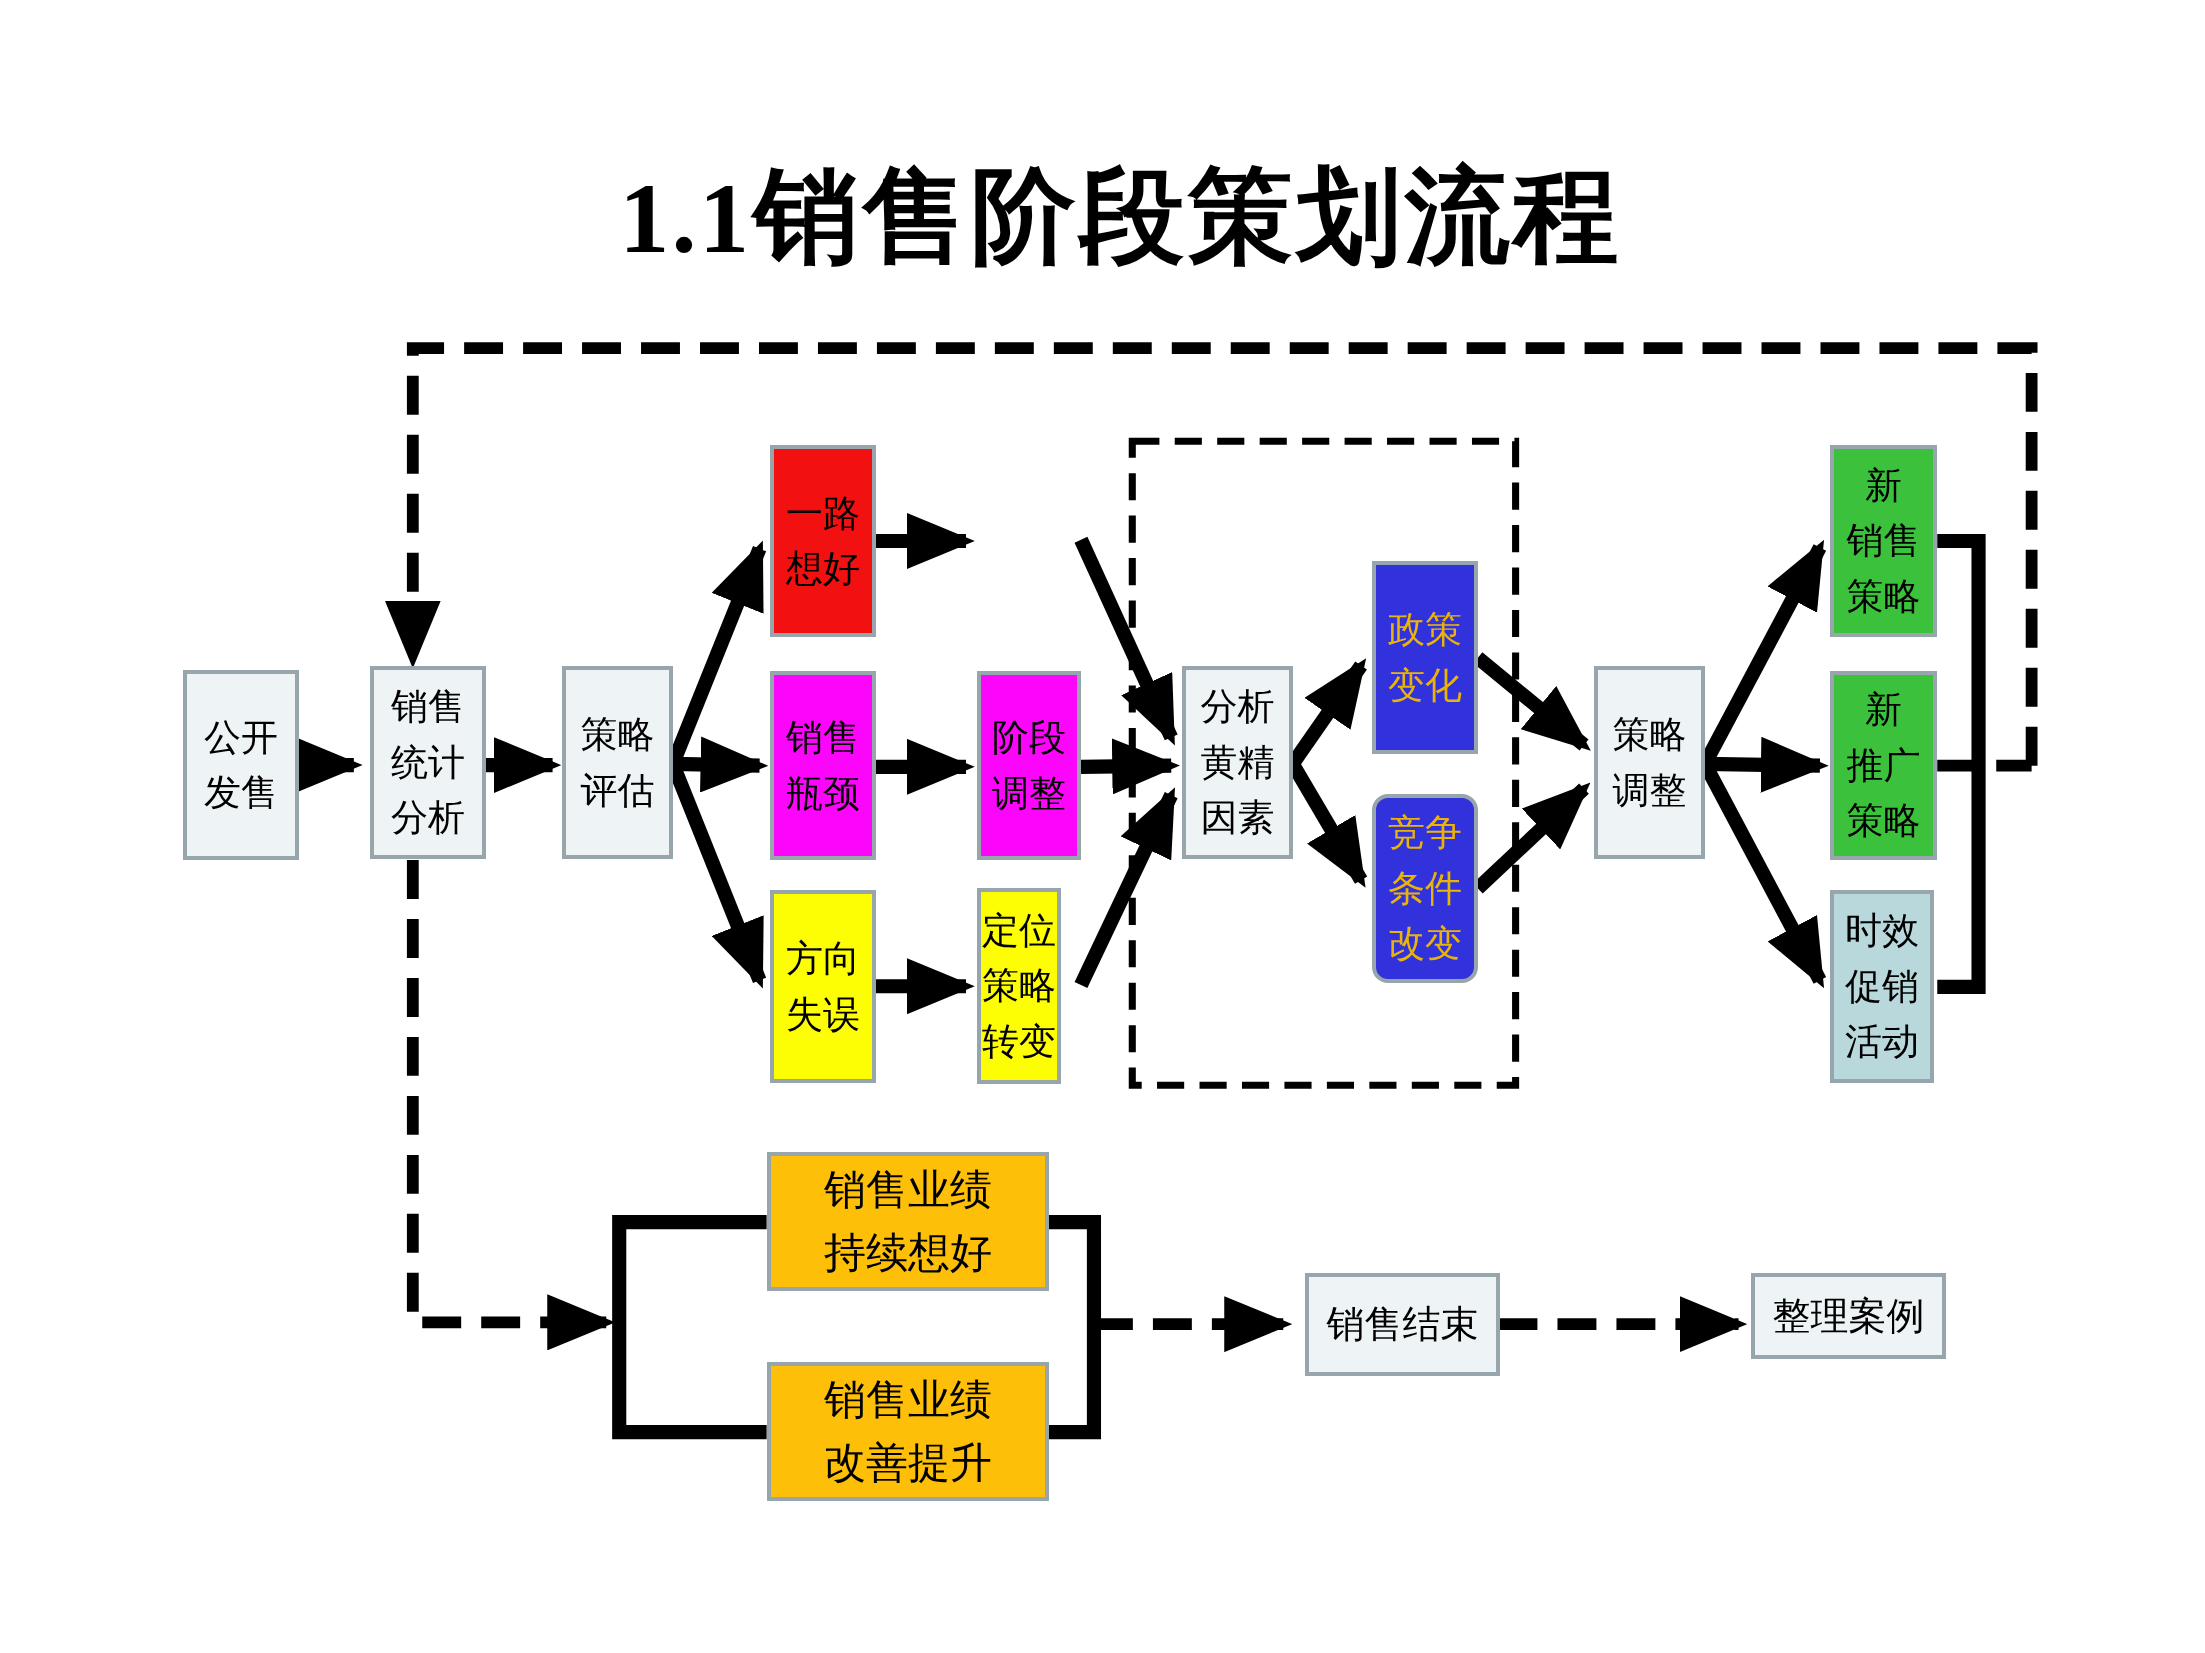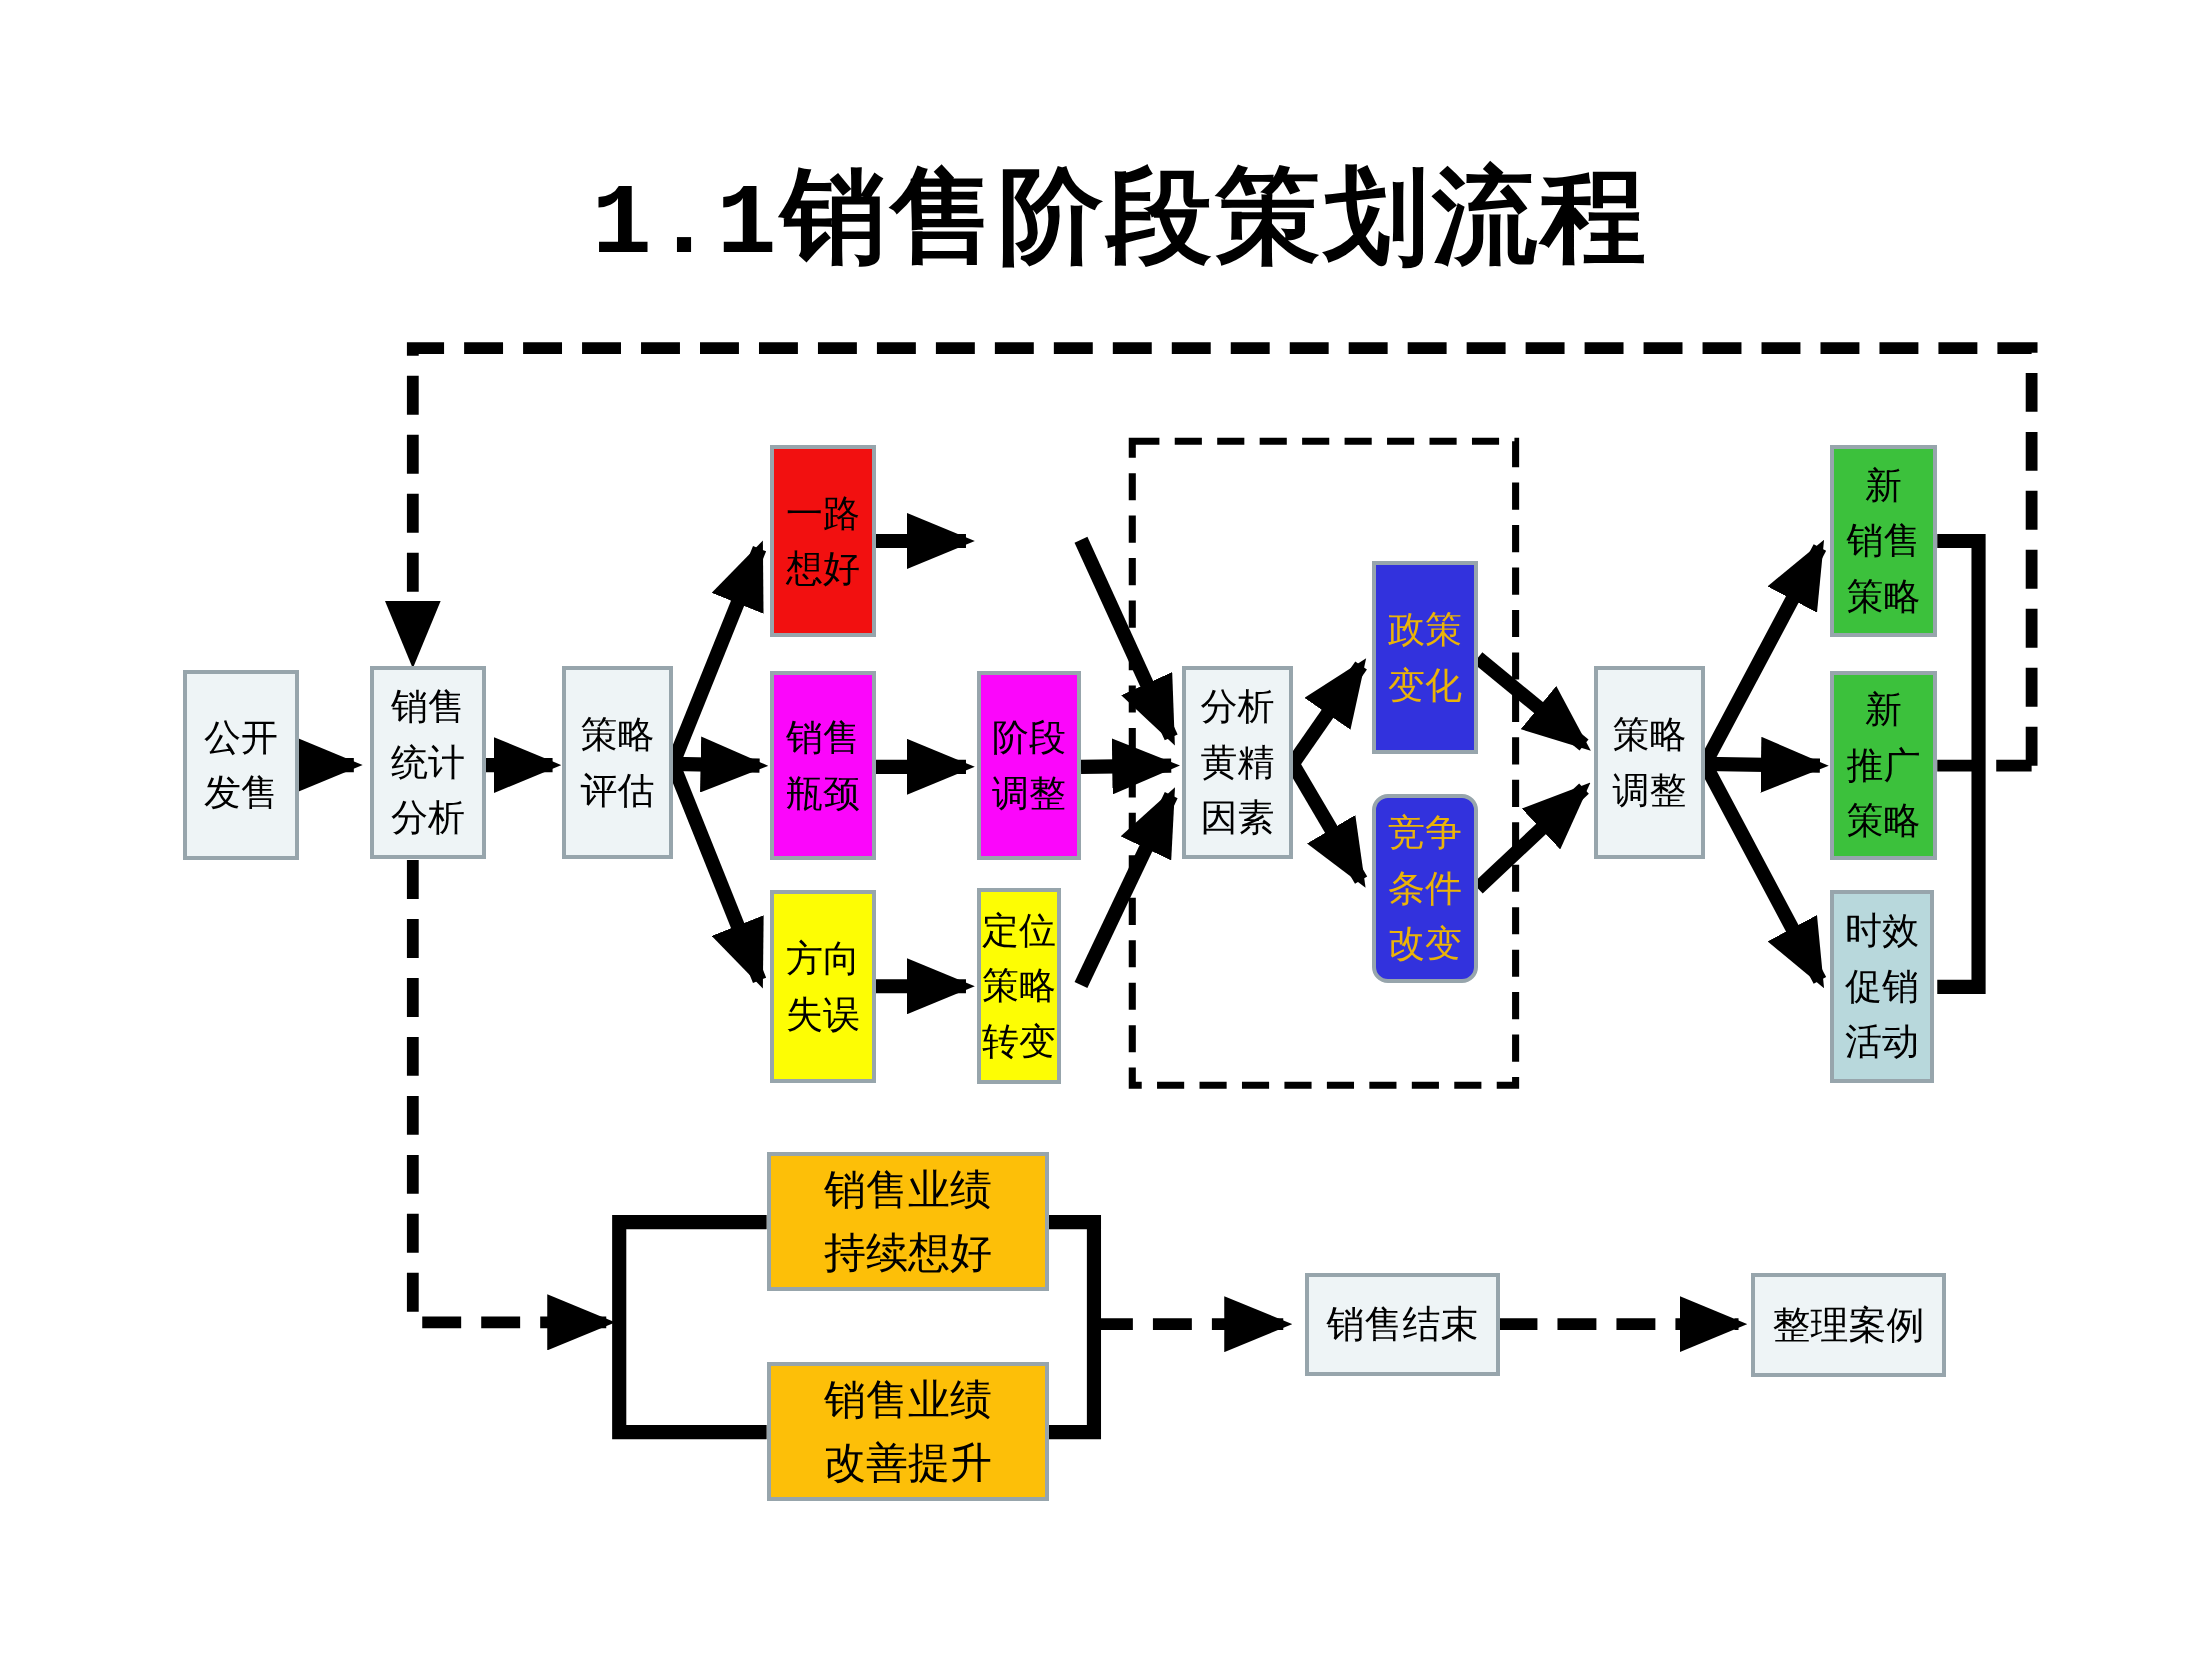--- a/index.html
+++ b/index.html
@@ -20,21 +20,21 @@
     background:#ffffff;
     font-family:"Liberation Serif","DejaVu Serif",serif;
     overflow:hidden;
   }
   #title{
     position:absolute;left:0;top:147px;width:2205px;
     text-align:center;color:#000;
     white-space:nowrap;
   }
   #title .num{
-    font-family:Liberation Mono, monospace;
+    font-family:Liberation Serif, serif;
     font-weight:900;font-size:100px;letter-spacing:2.4px;margin-left:36px;
   }
   #title .txt{
     font-family:"Liberation Serif","DejaVu Serif",serif;
     font-weight:600;font-size:105px;letter-spacing:3.5px;
   }
   svg.wires{position:absolute;left:0;top:0;}
   .node{
     position:absolute;box-sizing:border-box;
     border:4.7px solid var(--border);
@@ -147,16 +147,16 @@
   <div class="node teal" style="left:1830px; top:890px; width:104px; height:193px;">时效
 促销
 活动</div>
 
   <div class="node orange" style="left:767px; top:1152px; width:282px; height:139px;">销售业绩
 持续想好</div>
   <div class="node orange" style="left:767px; top:1362px; width:282px; height:139px;">销售业绩
 改善提升</div>
 
   <div class="node light wide" style="left:1305px; top:1273px; width:195px; height:103px;">销售结束</div>
-  <div class="node light wide" style="left:1751px; top:1273px; width:195px; height:104px;">整理案例</div>
+  <div class="node light wide" style="left:1751px; top:1273px; width:195px; height:86px;">整理案例</div>
 
 </div>
 
 
 </body></html>

